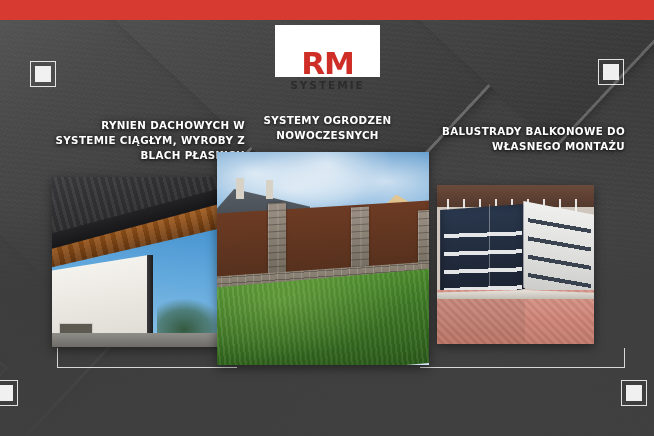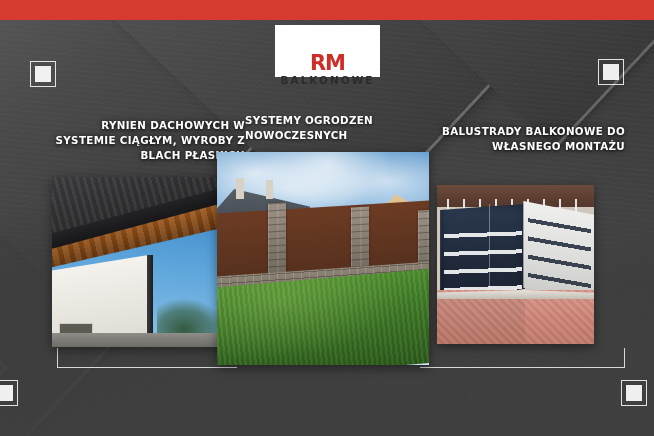--- a/index.html
+++ b/index.html
@@ -83,21 +83,21 @@
   #logo-card {
     position:absolute; left:275px; top:25px;
     width:105px; height:52px;
     background:#ffffff;
     z-index:18;
     display:flex; flex-direction:column;
     align-items:center; justify-content:center;
     gap:1px;
   }
   #logo-mark {
-    font-size:21px; font-weight:bold; line-height:1;
+    font-size:31px; font-weight:bold; line-height:1;
     color:#cf2e26; letter-spacing:-1px;
     font-family:"DejaVu Sans", sans-serif;
     margin-top:36px;
   }
   #logo-word {
     font-size:10.5px; font-weight:bold; line-height:1;
     color:#2c2c2c; letter-spacing:2px;
     font-family:"DejaVu Sans", sans-serif;
   }
 
@@ -124,21 +124,21 @@
     font-weight:bold;
     font-size:19.5px;
     letter-spacing:1px;
     line-height:1;
     text-shadow:0 1px 3px rgba(0,0,0,.6);
     font-family:"DejaVu Sans", sans-serif;
   }
   #subtitle-center {
     position:absolute; left:245px; top:113px; width:165px;
     z-index:16;
-    text-align:left;
+    text-align:center;
     color:#ffffff;
     font-weight:bold;
     font-size:10.3px;
     line-height:1.5;
     letter-spacing:.3px;
     text-shadow:0 1px 3px rgba(0,0,0,.75);
     font-family:"DejaVu Sans", sans-serif;
   }
 
   
@@ -379,21 +379,21 @@
   <div class="panel p3"></div>
   <div class="panel p4"></div>
   <div class="panel p5"></div>
   <div class="bg-noise"></div>
   <div class="bg-shade-bottom"></div>
 
   <div id="top-bar"></div>
 
   <div id="logo-card">
     <div id="logo-mark">RM</div>
-    <div id="logo-word">BALKONOWE</div>
+    <div id="logo-word">SYSTEMIE</div>
   </div>
 
   <div class="ornament" id="orn-tl">
       <span></span>
     </div>
   <div class="ornament" id="orn-tr">
       <span></span>
     </div>
   <div class="ornament" id="orn-bl">
       <span></span>

